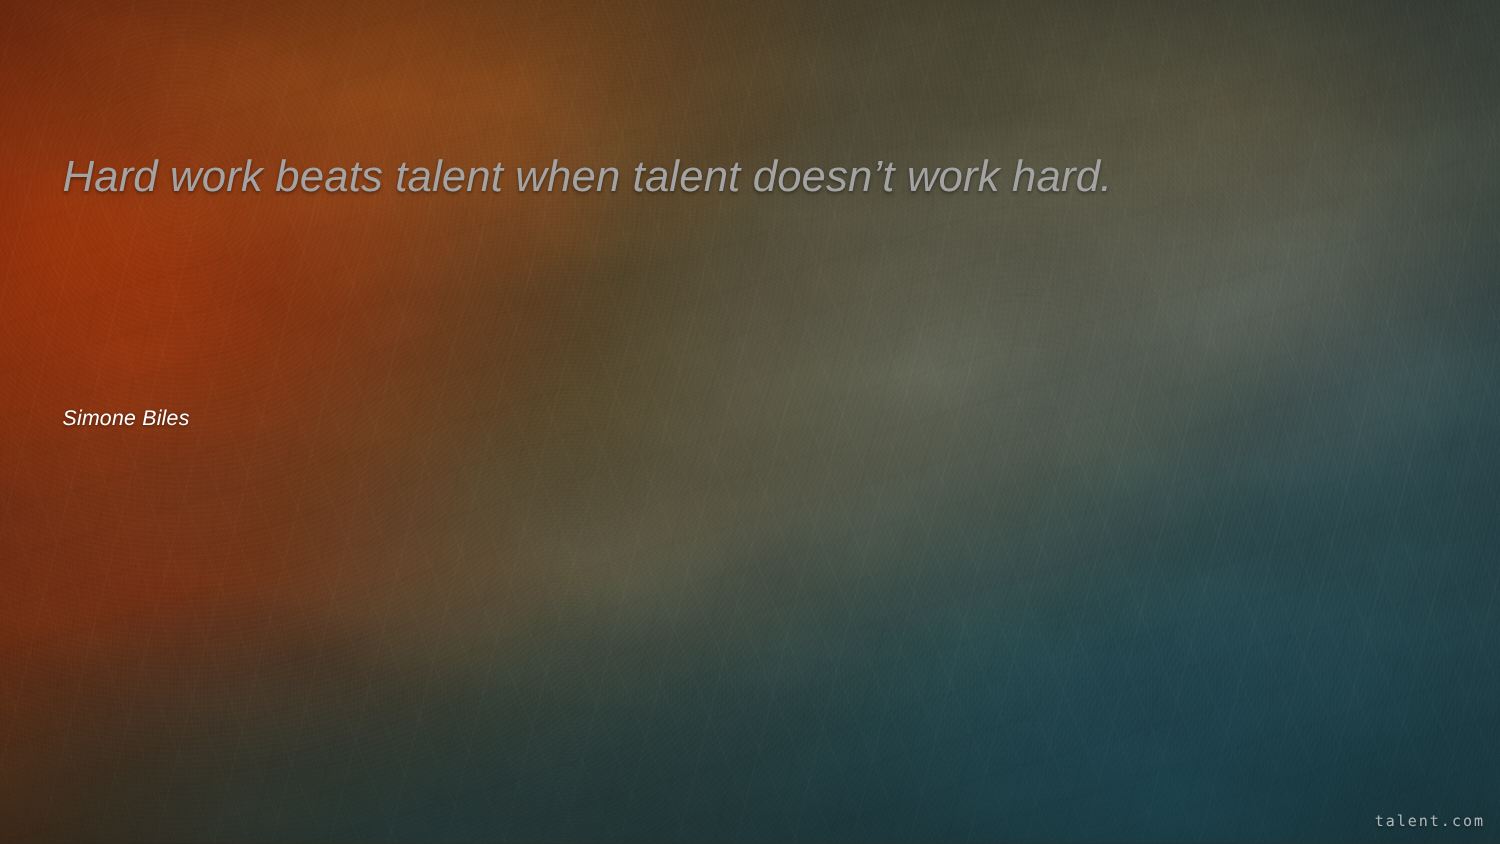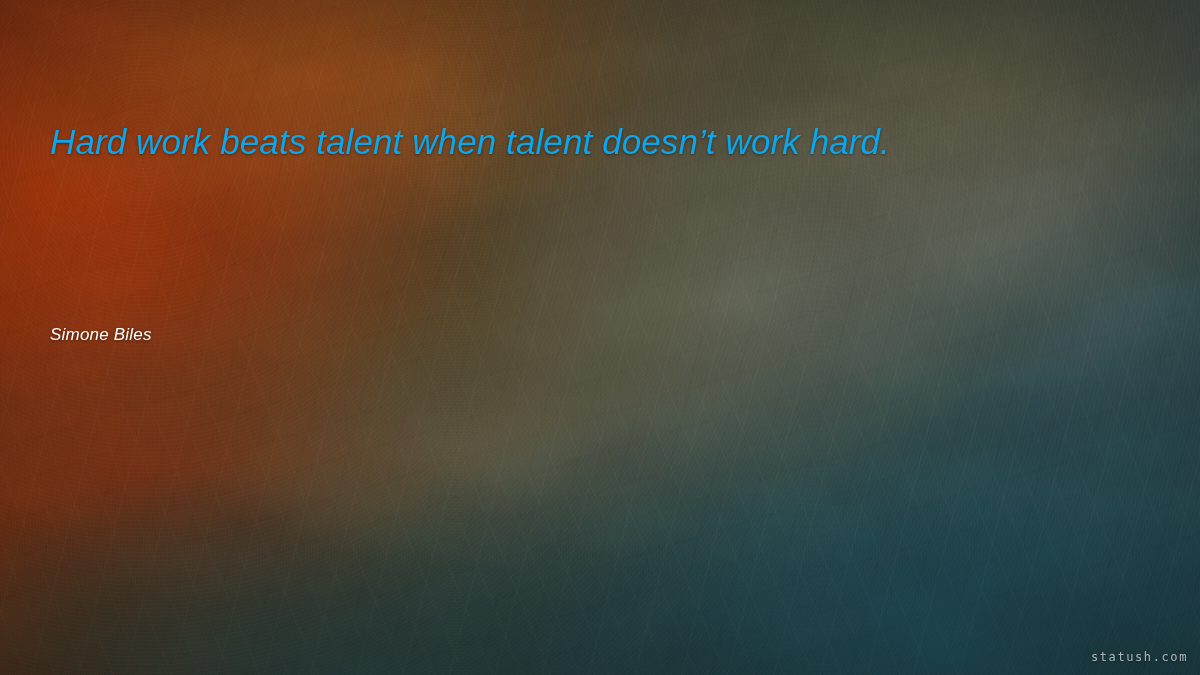--- a/index.html
+++ b/index.html
@@ -177,21 +177,21 @@
     left: 50px;
     top: 120px;
     width: 1060px;
     margin: 0;
     font-family: "Liberation Sans", sans-serif;
     font-style: italic;
     font-weight: 400;
     font-size: 35px;
     line-height: 44px;
     letter-spacing: 0.1px;
-    color: #0ea5e9;
+    color: #a3a3a3;
     text-shadow: 0 1px 3px rgba(0,0,0,0.42);
     white-space: pre-wrap;
   }
 
   #author-text {
     position: absolute;
     left: 50px;
     top: 323px;
     margin: 0;
     font-family: "Liberation Sans", sans-serif;
@@ -257,16 +257,16 @@
 
   <div class="bg-layer" id="bg-grain"></div>
   <div class="bg-layer" id="bg-vignette"></div>
 
   <div id="content">
 
     <p id="quote-text">Hard work beats talent when talent doesn’t work hard.</p>
 
     <p id="author-text">Simone Biles</p>
 
-    <p id="watermark">statush.com</p>
+    <p id="watermark">talent.com</p>
 
   </div>
 </div>
 
 </body></html>

